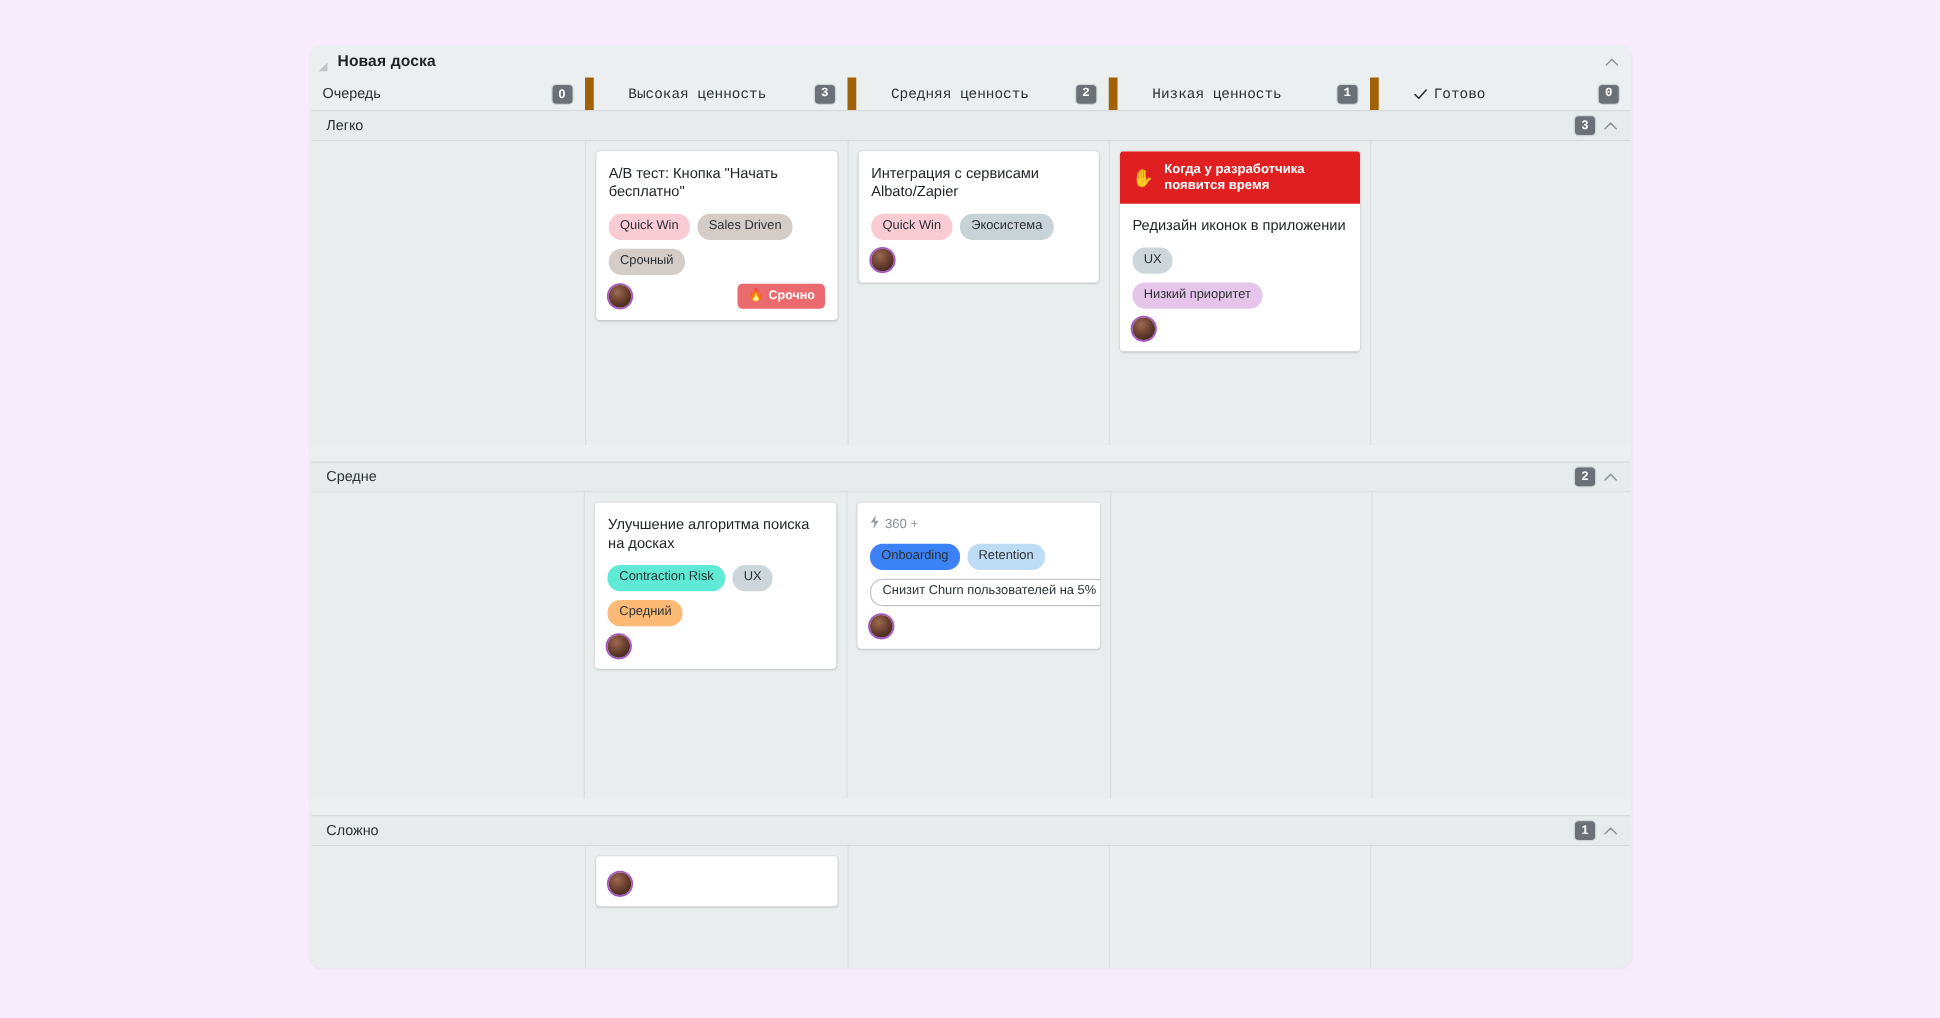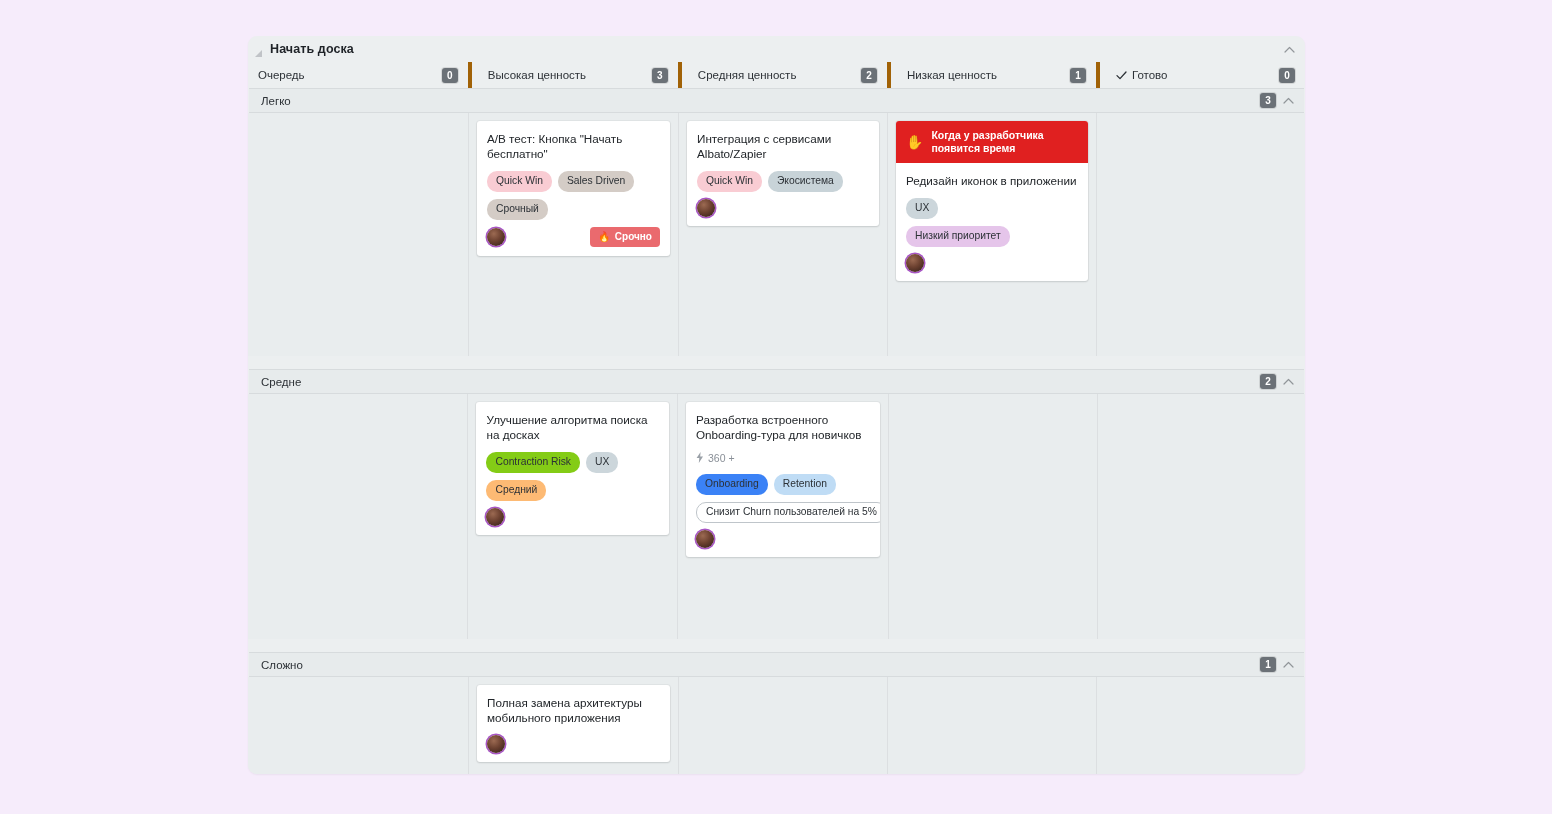--- a/index.html
+++ b/index.html
@@ -69,21 +69,21 @@
     align-items: stretch;
     padding-left: 10px;
   }
   .col-header {
     display: flex;
     align-items: center;
     position: relative;
     padding: 0 10px 0 0;
     cursor: pointer;
   }
-  .col-header + .col-header { border-left: 4px solid #a16207; padding-left: 16px; }
+  .col-header + .col-header { border-left: 7px solid #a16207; padding-left: 28px; font-family: Liberation Mono, monospace; }
   .col-header-name {
     font-size: 11.5px;
     color: #2c3136;
     white-space: nowrap;
   }
   .col-check {
     margin-right: 5px;
     display: inline-flex;
     align-items: center;
   }
@@ -240,21 +240,21 @@
 <body>
 
 <div class="board">
 
   <div class="board-title-row">
     <div class="board-drag-handle">
       <svg width="9" height="9" viewBox="0 0 9 9">
         <path d="M1 8 L8 8 L8 1 Z" fill="#8d8f96"></path>
       </svg>
     </div>
-    <div class="board-title">Начать доска</div>
+    <div class="board-title">Новая доска</div>
     <div class="board-collapse">
       <svg width="11" height="7" viewBox="0 0 11 7">
           <path d="M1 6 L5.5 1.5 L10 6" stroke="#4b5157" stroke-width="1.2" fill="none" stroke-linecap="round" stroke-linejoin="round"></path>
         </svg>
     </div>
   </div>
 
   <div class="col-header-row" id="col-header-row">
       <div class="col-header c0">
         <span class="col-header-name">Очередь</span>
@@ -361,34 +361,33 @@
             </svg>
           </span>
         </span>
       </div>
       <div class="swimlane-body" style="min-height: 245px;">
         <div class="lane-col c0"></div>
         <div class="lane-col c1">
           <div class="card">
             <div class="card-title">Улучшение алгоритма поиска на досках</div>
             <div class="tag-row">
-              <span class="tag" style="background:#84cc16">Contraction Risk</span>
+              <span class="tag" style="background:#5eead4">Contraction Risk</span>
               <span class="tag" style="background:#ccd6db">UX</span>
             </div>
             <div class="tag-row">
               <span class="tag" style="background:#fdba74">Средний</span>
             </div>
             <div class="card-footer">
               <span class="avatar"></span>
             </div>
           </div>
         </div>
         <div class="lane-col c2">
           <div class="card">
-            <div class="card-title">Разработка встроенного Onboarding-тура для новичков</div>
             <div class="metric-row">
               <span><svg width="8" height="11" viewBox="0 0 8 11">
                   <path d="M4.6 0 L0.6 6 H3.3 L2.8 11 L7 4.6 H4.2 Z" fill="#9aa0a7"></path>
                 </svg></span>
               <span>360 +</span>
             </div>
             <div class="tag-row">
               <span class="tag" style="background:#3b82f6">Onboarding</span>
               <span class="tag" style="background:#bfdcf5">Retention</span>
             </div>
@@ -412,21 +411,20 @@
             <svg width="11" height="7" viewBox="0 0 11 7">
               <path d="M1 6 L5.5 1.5 L10 6" stroke="#4b5157" stroke-width="1.2" fill="none" stroke-linecap="round" stroke-linejoin="round"></path>
             </svg>
           </span>
         </span>
       </div>
       <div class="swimlane-body" style="min-height: 109px;">
         <div class="lane-col c0"></div>
         <div class="lane-col c1">
           <div class="card">
-            <div class="card-title">Полная замена архитектуры мобильного приложения</div>
             <div class="card-footer">
               <span class="avatar"></span>
             </div>
           </div>
         </div>
         <div class="lane-col c2"></div>
         <div class="lane-col c3"></div>
         <div class="lane-col c4"></div>
       </div>
     </div>

